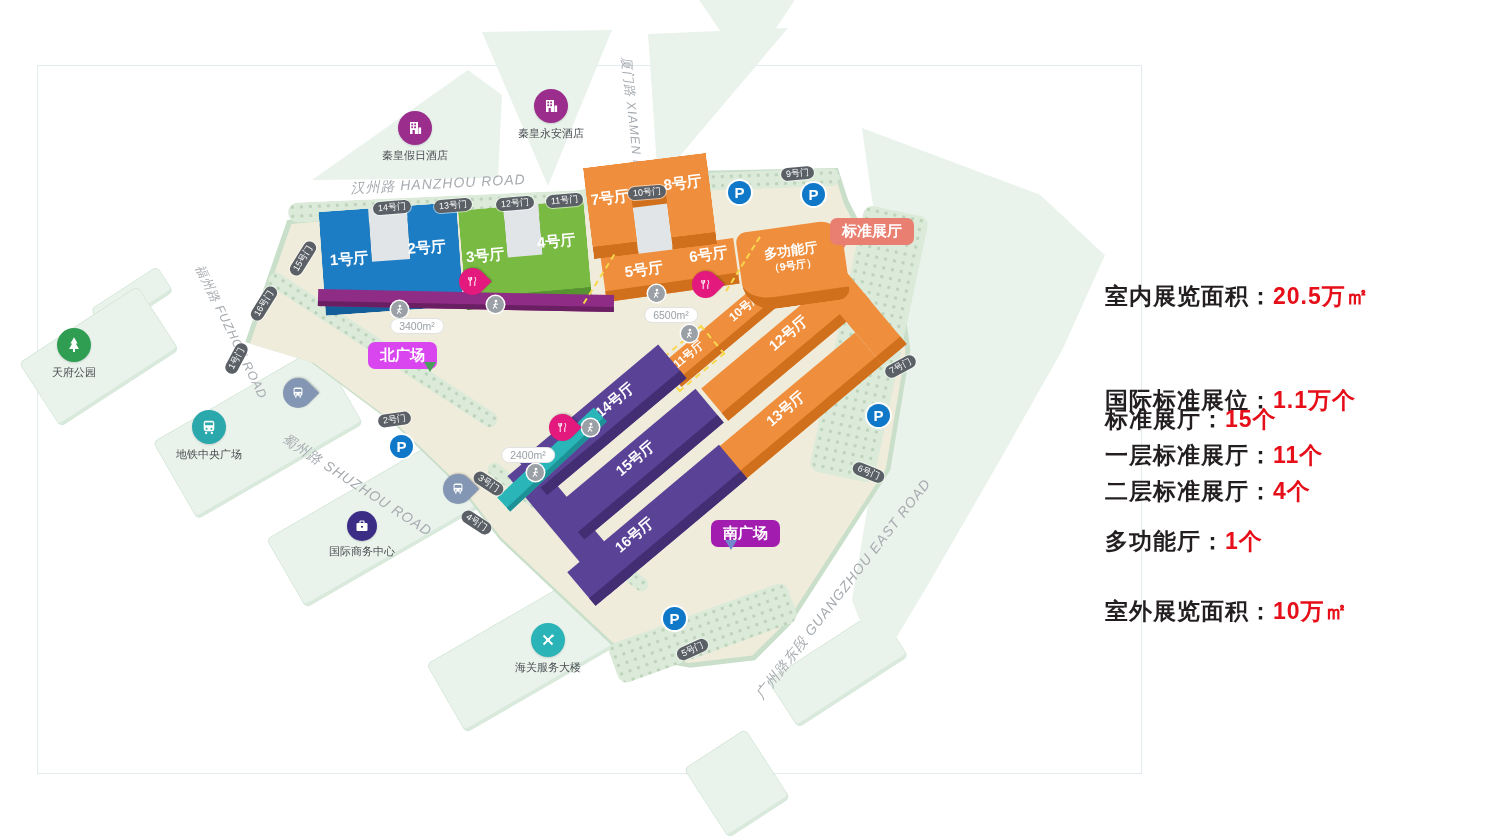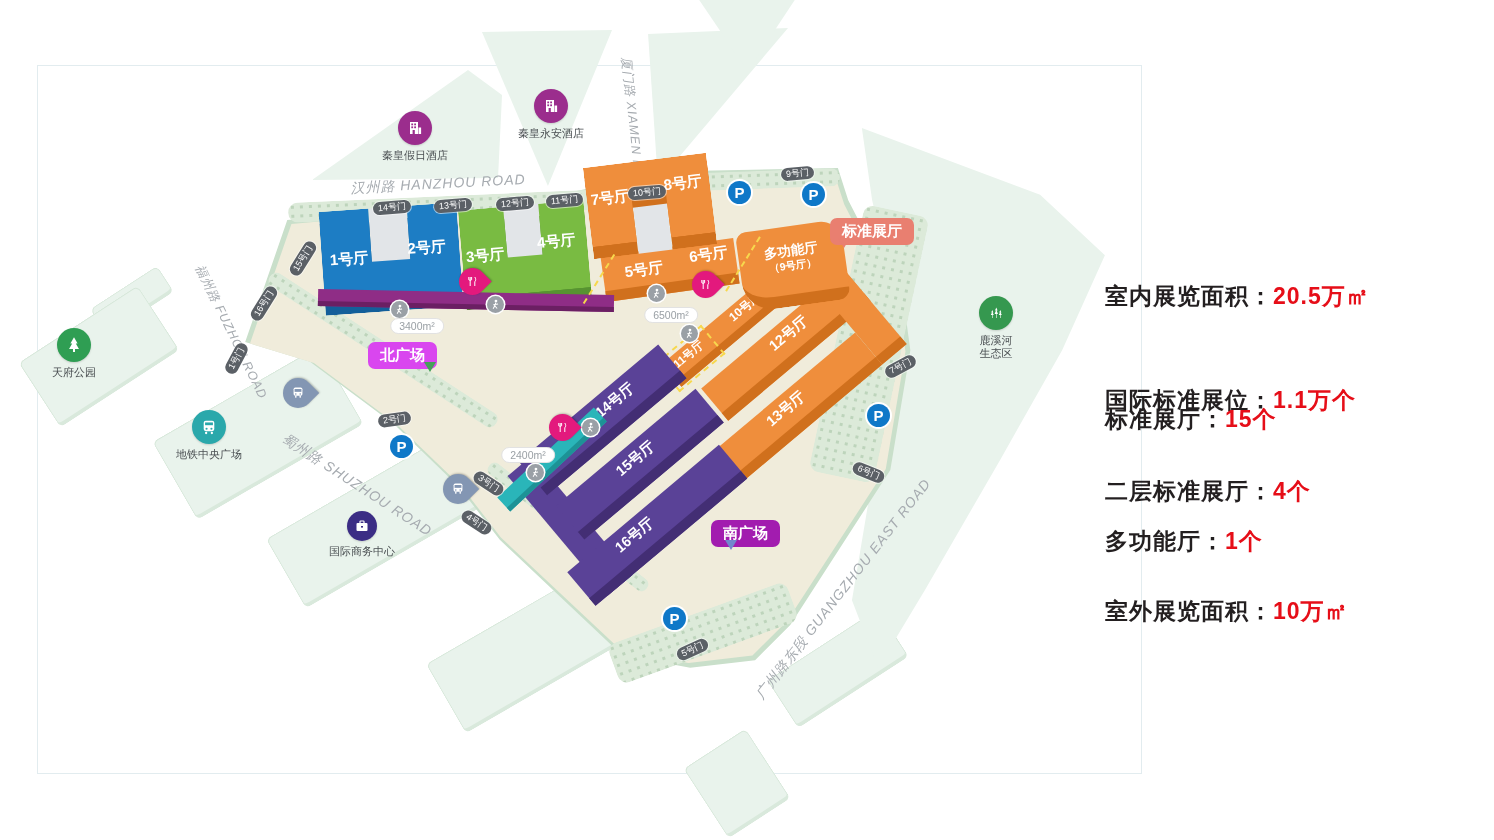--- a/index.html
+++ b/index.html
@@ -245,30 +245,29 @@
   <div class="lmk" style="left:362px;top:511px;">
     <div class="lmk-ic" style="background:#3b2d85;width:30px;height:30px;">
       <svg width="16" height="16" viewBox="0 0 16 16">
           <path d="M6 5 V3.6 Q6 3 6.6 3 H9.4 Q10 3 10 3.6 V5" stroke="#fff" stroke-width="1.2" fill="none"></path>
           <rect x="2.5" y="5" width="11" height="8" rx="1" fill="#fff"></rect>
           <rect x="7" y="8" width="2" height="1.6" fill="#3b2d85"></rect>
         </svg>
     </div>
     <div class="lmk-lb">国际商务中心</div>
   </div>
-  <div class="lmk" style="left:996px;top:296px;">
-    <div class="lmk-ic" style="background:#35984f;">
+  <div class="lmk" style="left:548px;top:623px;">
+    <div class="lmk-ic" style="background:#2ab4b8;">
       <svg width="18" height="18" viewBox="0 0 18 18">
-          <path d="M5 14 V11 L3.8 11 L5 8.4 L4.2 8.4 L5.3 6 L6.4 8.4 L5.6 8.4 L6.8 11 L5.6 11 V14 Z" fill="#fff"></path>
-          <path d="M9 14 V10 L7.6 10 L9 6.6 L8 6.6 L9.3 3.4 L10.6 6.6 L9.6 6.6 L11 10 L9.6 10 V14 Z" fill="#fff"></path>
-          <path d="M13 14 V11 L11.8 11 L13 8.4 L12.2 8.4 L13.3 6 L14.4 8.4 L13.6 8.4 L14.8 11 L13.6 11 V14 Z" fill="#fff"></path>
-        </svg>
-    </div>
-    <div class="lmk-lb">鹿溪河</div>
-    <div class="lmk-lb" style="margin-top:0;">生态区</div>
+          <path d="M4.5 4.5 L13.5 13.5 M13.5 4.5 L4.5 13.5" stroke="#fff" stroke-width="1.8"></path>
+          <circle cx="9" cy="9" r="2" fill="#fff"></circle>
+          <circle cx="13.5" cy="4.8" r="1.4" fill="#fff"></circle>
+        </svg>
+    </div>
+    <div class="lmk-lb">海关服务大楼</div>
   </div>
 
   <div class="pbadge" style="left:728px;top:181px;">P</div>
   <div class="pbadge" style="left:802px;top:183px;">P</div>
   <div class="pbadge" style="left:867px;top:404px;">P</div>
   <div class="pbadge" style="left:663px;top:607px;">P</div>
   <div class="pbadge" style="left:390px;top:435px;">P</div>
 
   <div class="pin" style="left:459px;top:268px;width:27px;height:27px;background:#e3197d;">
     <svg width="13" height="13" viewBox="0 0 13 13">
@@ -343,17 +342,18 @@
   <div class="walker" style="left:527px;top:464px;">
       <svg width="11" height="11" viewBox="0 0 12 12">
         <circle cx="6.5" cy="2.2" r="1.5" fill="#fff"></circle>
         <path d="M6.3 4 L5.2 7.4 L3.4 10.6 M5.2 7.4 L7.8 10.4 M3.6 6.4 L8.8 5.4" stroke="#fff" stroke-width="1.1" fill="none"></path>
       </svg>
     </div>
 
   <div class="stat" style="top:281px;"><span>室内展览面积：</span><b>20.5万㎡</b></div>
   <div class="stat" style="top:341px;margin-top:44px;"><span>国际标准展位：</span><b>1.1万个</b></div>
   <div class="stat" style="top:404px;"><span>标准展厅：</span><b>15个</b></div>
+  <div class="stat" style="top:440px;"><span>一层标准展厅：</span><b>11个</b></div>
   <div class="stat" style="top:476px;"><span>二层标准展厅：</span><b>4个</b></div>
   <div class="stat" style="top:526px;"><span>多功能厅：</span><b>1个</b></div>
   <div class="stat" style="top:596px;"><span>室外展览面积：</span><b>10万㎡</b></div>
 
 </div>
 
 </body></html>

